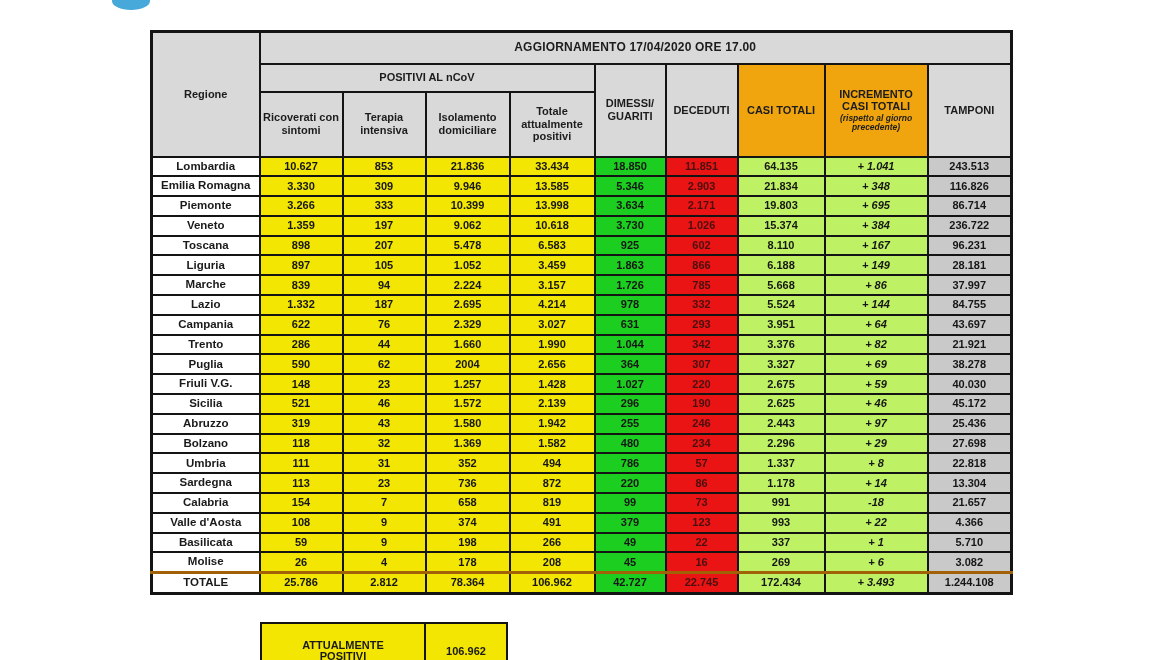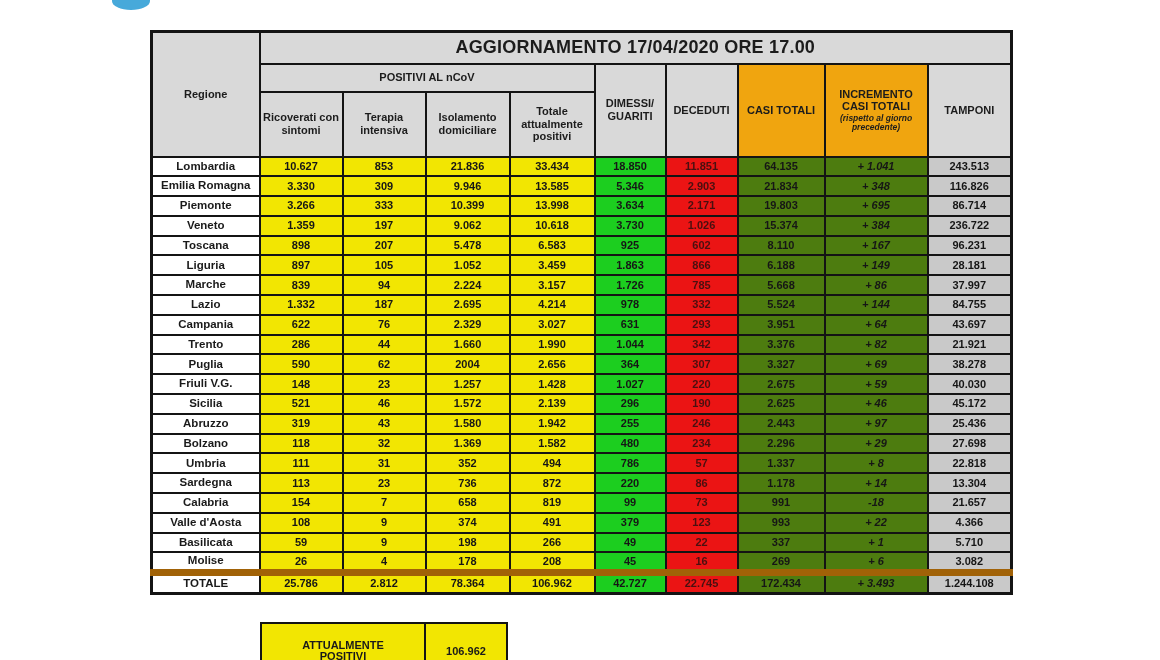--- a/index.html
+++ b/index.html
@@ -19,32 +19,32 @@
   table.covid th, table.covid td{
     border:2px solid #141414;text-align:center;vertical-align:middle;
     padding:0 1px;overflow:hidden;
   }
   tr.r-banner{height:32px;}
   tr.r-group{height:28px;}
   tr.r-colnames{height:65px;}
   tr.r-data{height:19.8px;}
   tr.totale-row{height:21px;}
   .hdr{background:#d9d9d9;font-weight:bold;color:#1c1c1c;font-size:11px;line-height:1.15;}
-  .banner{font-size:18px;letter-spacing:.2px;}
+  .banner{font-size:12px;letter-spacing:.2px;}
   .hdr-orange{background:#f0a50f;}
   .inc-sub{display:block;font-style:italic;font-weight:600;font-size:8.5px;line-height:1.1;margin-top:1px;}
   td.regione{background:#ffffff;font-weight:bold;font-size:11.5px;line-height:1;}
   td.num{font-size:11px;font-weight:bold;line-height:1;color:#161616;}
   .c-yellow{background:#f2e602;}
   .c-green{background:#1cce1f;}
   .c-red{background:#eb1414;color:#4a1010 !important;}
-  .c-orange{background:#4d7c0f;}
+  .c-orange{background:#bef264;}
   .c-gray{background:#c9c9c9;}
   .c-italic{font-style:italic;font-weight:600;}
-  tr.totale-row td{border-top:7px solid #a16207;}
+  tr.totale-row td{border-top:3px solid #a16207;}
   table.summary{
     position:absolute;left:260px;top:622px;width:246px;
     border-collapse:collapse;table-layout:fixed;border:2px solid #141414;
   }
   table.summary td{
     border:2px solid #141414;text-align:center;vertical-align:middle;
     font-weight:bold;font-size:11px;height:17px;padding:16px;line-height:1;
   }
 </style>
 </head>

